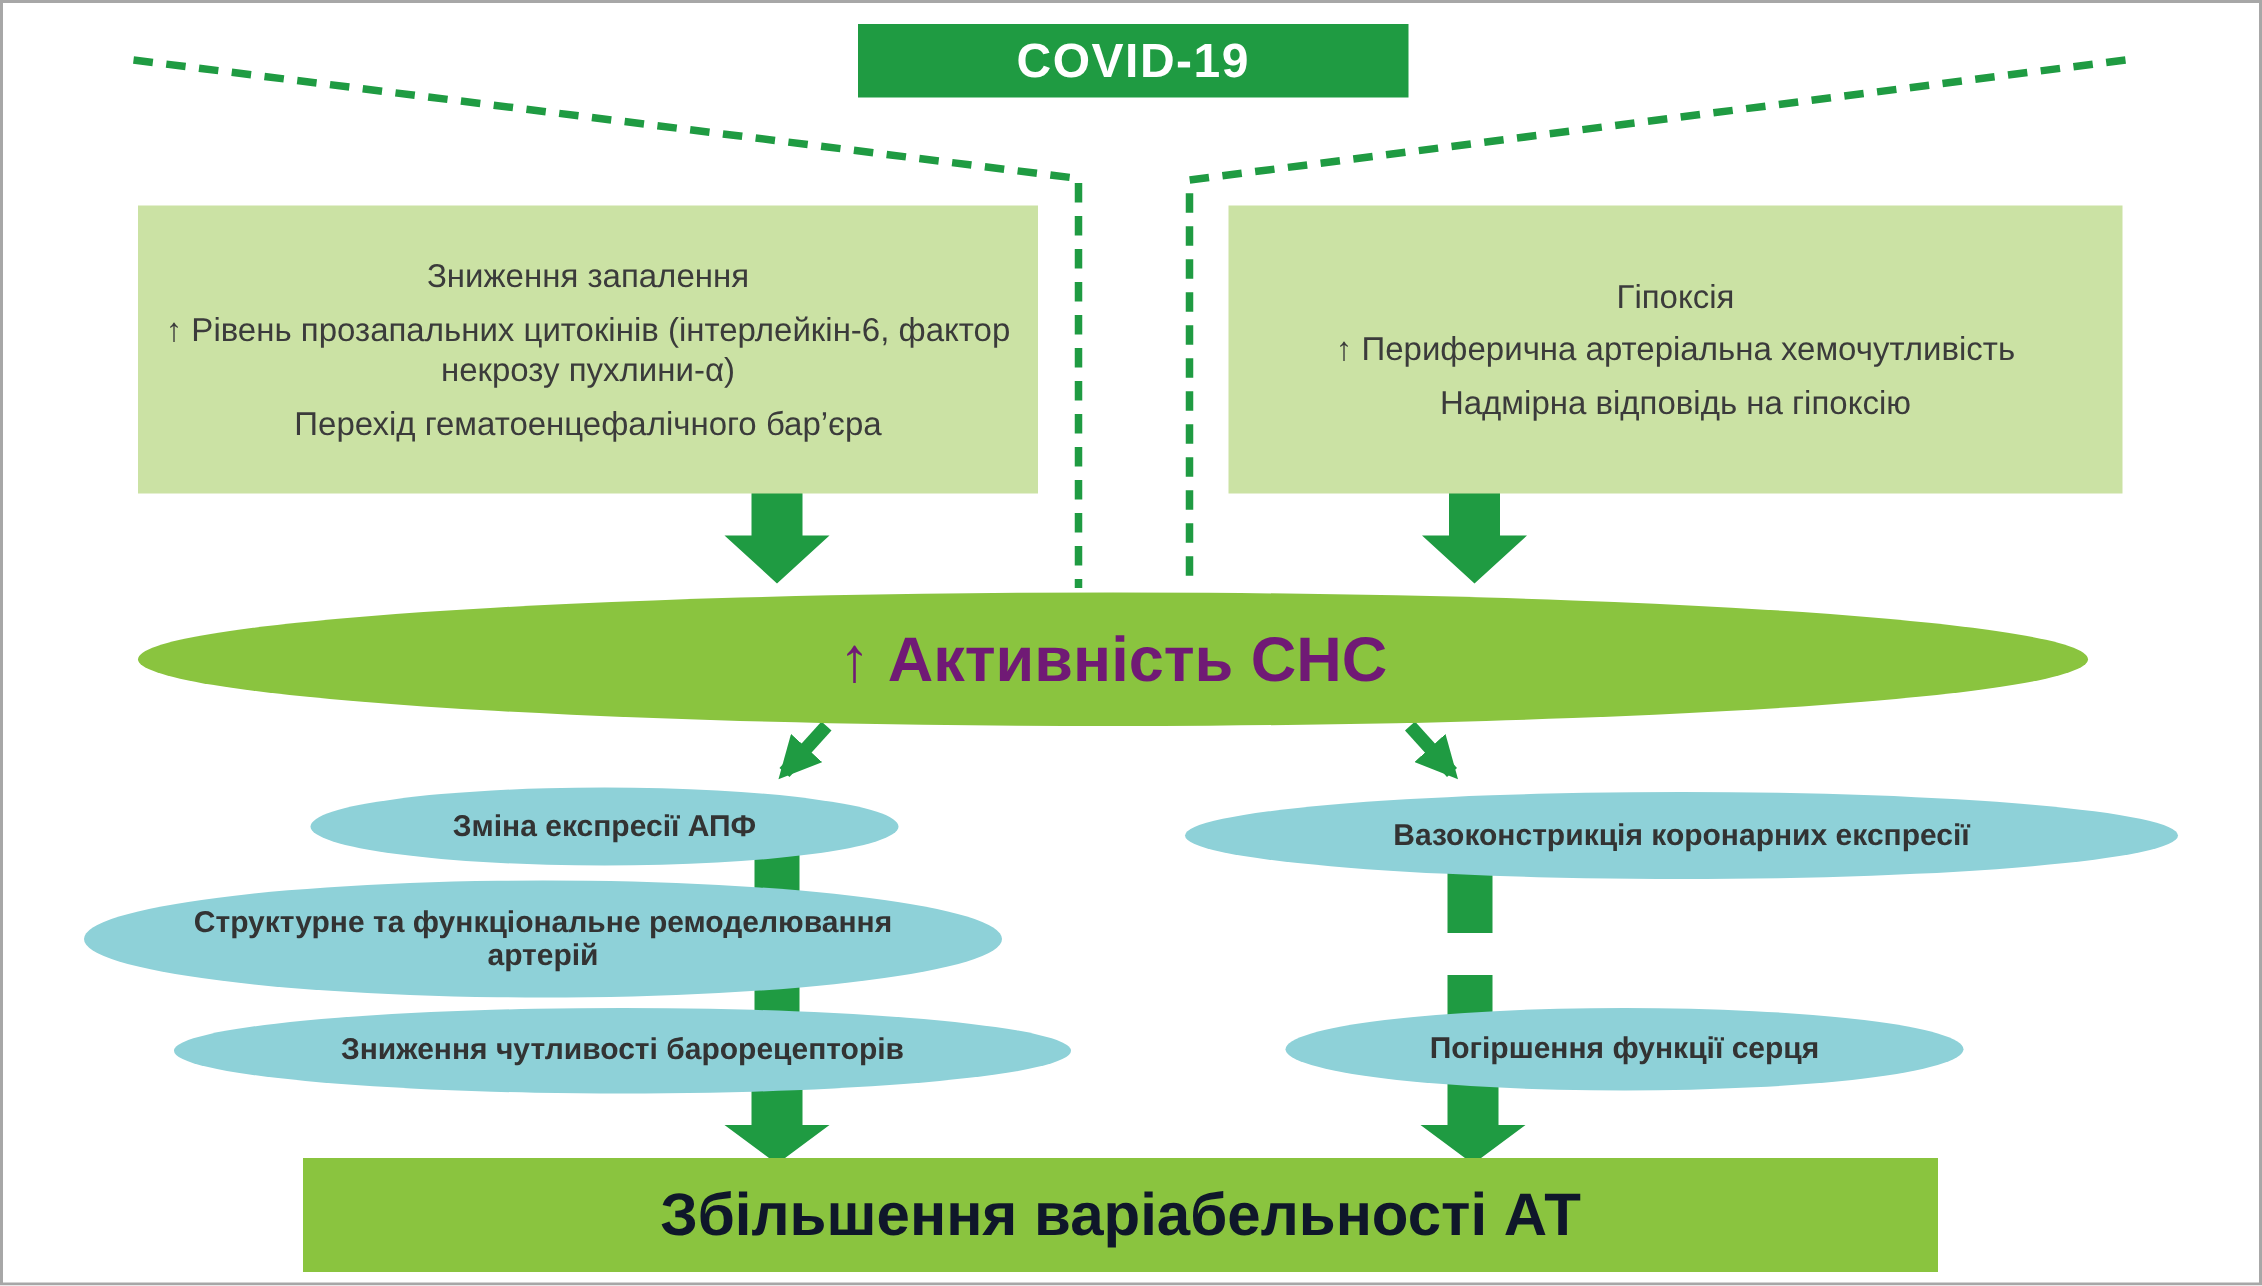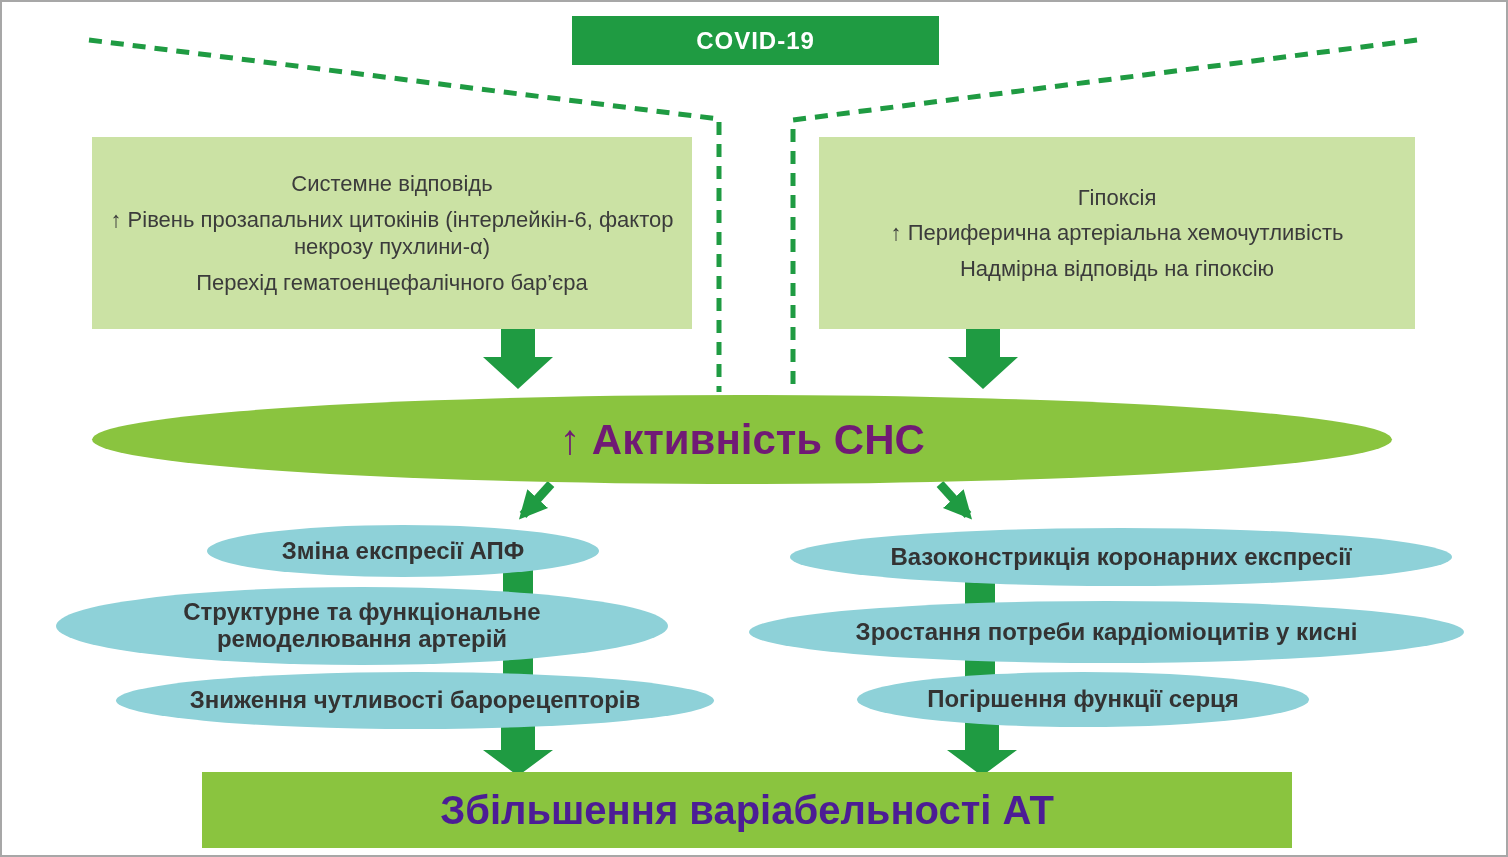--- a/index.html
+++ b/index.html
@@ -5,21 +5,21 @@
   html,body { margin:0; padding:0; background:#ffffff; }
   .canvas {
     position:relative; width:1508px; height:857px; background:#fff;
     border:2px solid #a7a7a7; box-sizing:border-box; overflow:hidden;
     font-family:"Liberation Sans","DejaVu Sans",sans-serif;
   }
   svg.overlay { position:absolute; left:0; top:0; width:1508px; height:857px; z-index:1; }
 
   .covid-box {
     position:absolute; left:570px; top:14px; width:367px; height:49px;
-    background:var(--dark-green); color:#fff; font-weight:bold; font-size:24px;
+    background:var(--dark-green); color:#fff; font-weight:bold; font-size:32px;
     display:flex; align-items:center; justify-content:center; letter-spacing:1px; z-index:2;
   }
   .info-box {
     position:absolute; background:var(--light-green-box); color:var(--text-dark);
     font-size:22px; line-height:1.25; text-align:center;
     display:flex; flex-direction:column; justify-content:center;
     padding:8px 14px; box-sizing:border-box; z-index:2;
   }
   .info-box p { margin:4px 0; }
   #left-box  { left:90px;  top:135px; width:600px; height:192px; }
@@ -27,32 +27,32 @@
 
   .ellipse {
     position:absolute; border-radius:50%;
     display:flex; align-items:center; justify-content:center; text-align:center; z-index:2;
   }
   .main-ellipse {
     left:90px; top:393px; width:1300px; height:89px;
     background:var(--yellow-green); color:#701a75; font-weight:bold; font-size:42px;
   }
   .outcome {
-    background:var(--teal); color:#333; font-weight:bold; font-size:24px; line-height:1.12;
+    background:var(--teal); color:#333; font-weight:bold; font-size:20px; line-height:1.12;
   }
   #l-out-0 { left:205px; top:523px; width:392px; height:52px; }
   #l-out-1 { left:54px;  top:585px; width:612px; height:78px; padding:0 70px; box-sizing:border-box; }
   #l-out-2 { left:114px; top:670px; width:598px; height:57px; }
   #r-out-0 { left:788px; top:526px; width:662px; height:58px; }
   #r-out-1 { left:747px; top:599px; width:715px; height:62px; }
   #r-out-2 { left:855px; top:670px; width:452px; height:55px; }
 
   .bottom-box {
     position:absolute; left:200px; top:770px; width:1090px; height:76px;
-    background:var(--yellow-green); color:#4c1d95; font-weight:bold; font-size:40px;
+    background:var(--yellow-green); color:#0f172a; font-weight:bold; font-size:40px;
     display:flex; align-items:center; justify-content:center; z-index:2;
   }
 </style>
 </head>
 <body>
 
 <div class="canvas">
 
   <svg class="overlay" viewBox="0 0 1508 857">
     <defs>
@@ -77,21 +77,21 @@
 
     <polygon points="499,720 533,720 533,748 551,748 516,774 481,748 499,748" fill="#1f9b42"></polygon>
     <polygon points="963,720 997,720 997,748 1015,748 980,774 945,748 963,748" fill="#1f9b42"></polygon>
   </svg>
 
   <div class="covid-box">
     <span>COVID-19</span>
   </div>
 
   <div class="info-box" id="left-box">
-    <p>Системне відповідь</p>
+    <p>Зниження запалення</p>
     <p>↑ Рівень прозапальних цитокінів (інтерлейкін-6, фактор некрозу пухлини-α)</p>
     <p>Перехід гематоенцефалічного бар’єра</p>
   </div>
 
   <div class="info-box" id="right-box">
     <p>Гіпоксія</p>
     <p>↑ Периферична артеріальна хемочутливість</p>
     <p>Надмірна відповідь на гіпоксію</p>
   </div>
 
@@ -105,23 +105,20 @@
   <div class="ellipse outcome" id="l-out-1">
     <span>Структурне та функціональне ремоделювання артерій</span>
   </div>
   <div class="ellipse outcome" id="l-out-2">
     <span>Зниження чутливості барорецепторів</span>
   </div>
 
   <div class="ellipse outcome" id="r-out-0">
     <span>Вазоконстрикція коронарних експресії</span>
   </div>
-  <div class="ellipse outcome" id="r-out-1">
-    <span>Зростання потреби кардіоміоцитів у кисні</span>
-  </div>
   <div class="ellipse outcome" id="r-out-2">
     <span>Погіршення функції серця</span>
   </div>
 
   <div class="bottom-box">
     <span>Збільшення варіабельності АТ</span>
   </div>
 
 </div>
 

